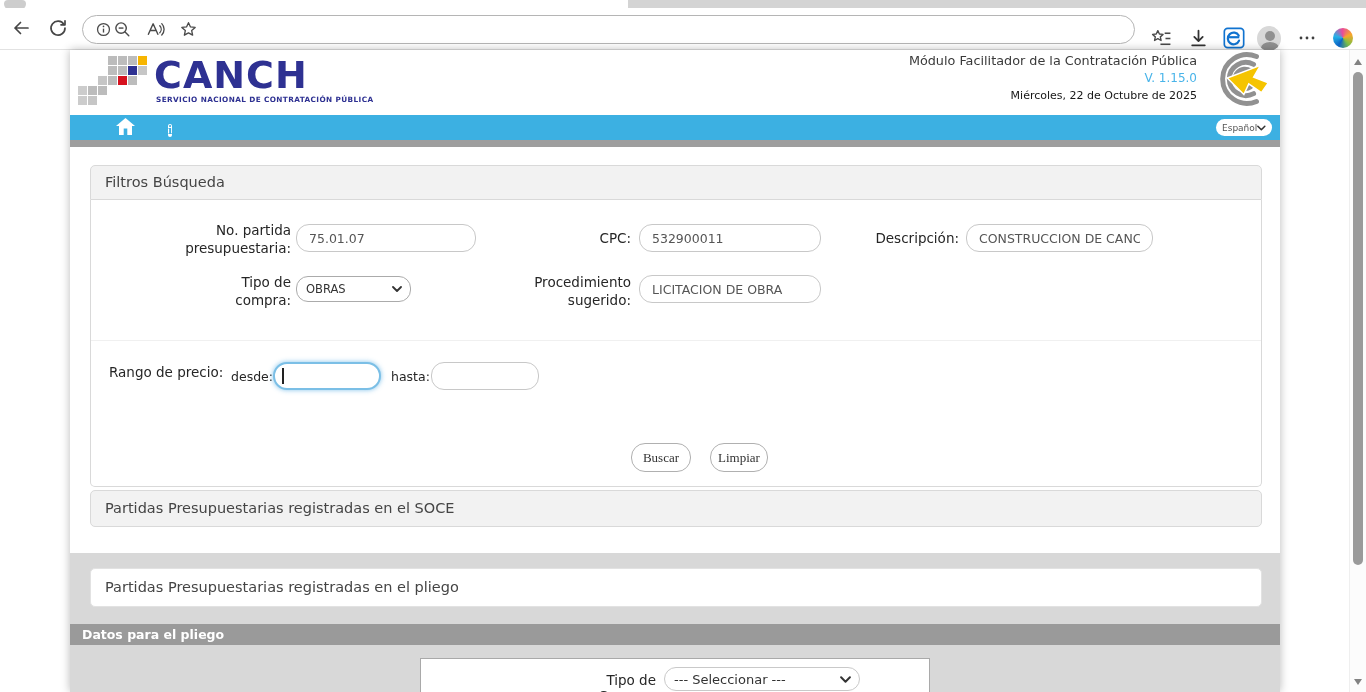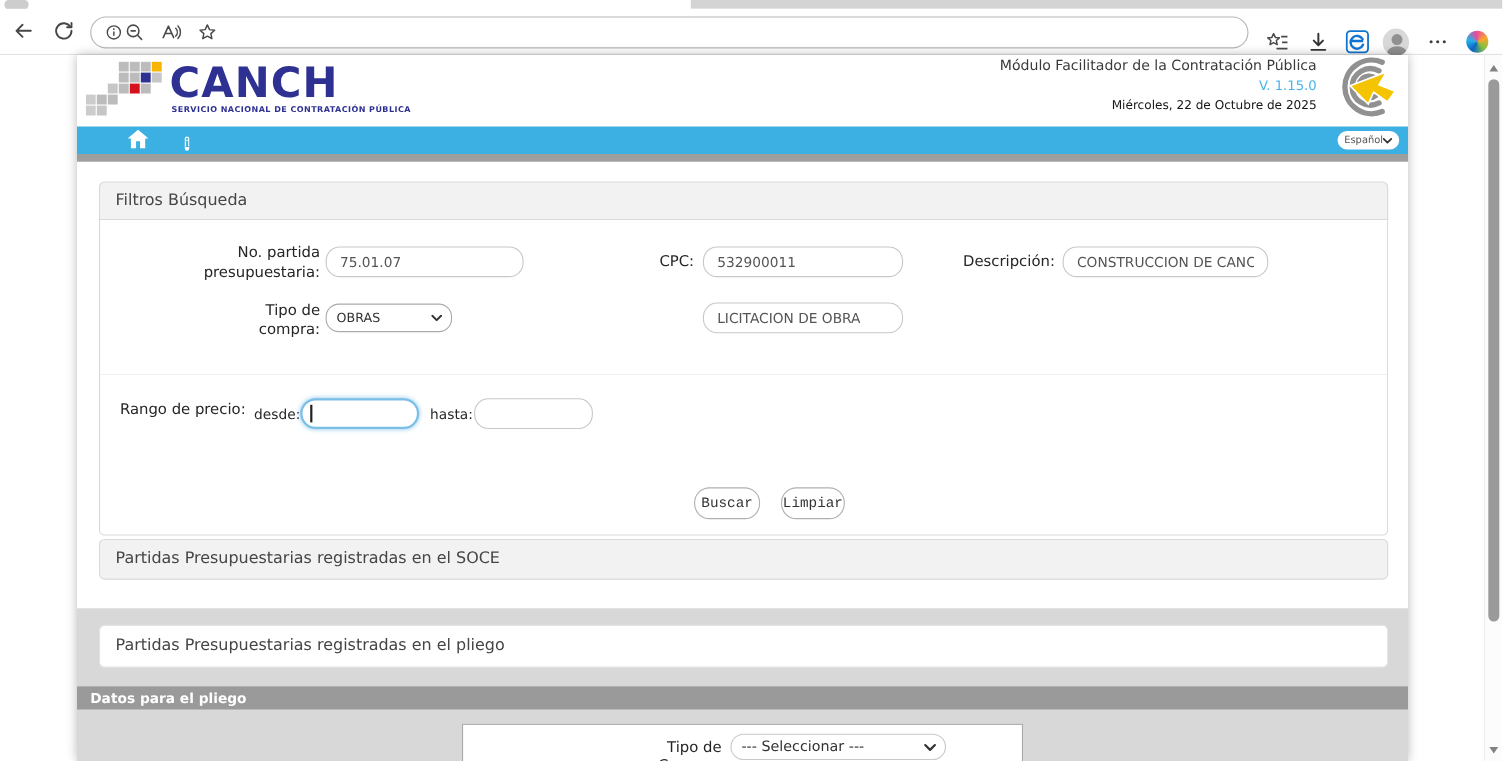--- a/index.html
+++ b/index.html
@@ -67,21 +67,21 @@
   .txt { position:absolute; height:28px; border:1px solid #c8c8c8; border-radius:13px; background:#fff;
          padding:0 12px; font-family:"DejaVu Sans", sans-serif; font-size:12.5px; color:#555; outline:none; }
   .txt-focus { border:2px solid #7bbfe6; box-shadow:0 0 5px rgba(100,180,230,.8); }
   .caret { position:absolute; width:1.5px; height:16px; background:#222; }
   .sel { position:absolute; background:#fff; border:1px solid #ababab; border-radius:12px; display:flex;
          align-items:center; justify-content:space-between; padding:0 8px 0 9px; cursor:pointer; }
   .sel span { font-size:11.5px; color:#333; }
   .divider { position:absolute; left:0; top:140px; width:100%; border-top:1px solid #f0f0f0; }
   .small-lbl { position:absolute; font-size:12.5px; color:#262626; }
   .btn { position:absolute; top:243px; height:29px; background:#fff; border:1px solid #b0b0b0; border-radius:14px;
-         font-family:Liberation Mono, monospace; font-size:13px; color:#333; cursor:pointer; }
+         font-family:Liberation Serif, serif; font-size:13px; color:#333; cursor:pointer; }
 
   .gray-zone { left:0; top:503px; width:1210px; height:139px; background:#d8d8d8; }
   .pliego-panel { position:absolute; left:20px; top:15px; width:1172px; height:39px; background:#fff;
                   border:1px solid #e2e2e2; border-radius:5px; font-size:14.5px; color:#454545;
                   line-height:37px; padding-left:14px; cursor:pointer; }
   .datos-bar { position:absolute; left:0; top:71px; width:1210px; height:21px; background:#9a9a9a;
                color:#fff; font-size:12.5px; font-weight:bold; line-height:21px; padding-left:12px; }
   .tipo-box { position:absolute; left:350px; top:105px; width:510px; height:60px; background:#fff; border:1px solid #a9a9a9; }
   .tc-sel { left:243px; top:8px; width:196px; height:24px; border-radius:12px; border:1px solid #c9c9c9; }
   .tc-sel span { font-size:13px; }
@@ -258,20 +258,24 @@
         <div>Tipo de</div>
         <div>compra:</div>
       </div>
       <div class="sel" style="left:205px; top:76px; width:115px; height:26px;">
         <span>OBRAS</span>
         <svg width="10" height="6" viewBox="0 0 10 6">
             <path d="M1 1 L5 5 L9 1" stroke="#333" stroke-width="1.8" fill="none" stroke-linecap="round" stroke-linejoin="round"></path>
           </svg>
       </div>
 
+      <div class="lbl lbl2" style="left:380px; top:73px; width:160px;">
+        <div>Procedimiento</div>
+        <div>sugerido:</div>
+      </div>
       <input class="txt" style="left: 548px; top: 75px; width: 182px;" value="LICITACION DE OBRA">
 
       <div class="divider"></div>
 
       <div class="small-lbl" style="left:18px; top:164px; font-size:13.5px;">Rango de precio:</div>
       <div class="small-lbl" style="left:140px; top:169px;">desde:</div>
       <input class="txt txt-focus" style="left: 182px; top: 162px; width: 108px; border-radius: 14px;" value="">
       <span class="caret" style="left:191px; top:168px;"></span>
       <div class="small-lbl" style="left:300px; top:169px;">hasta:</div>
       <input class="txt" style="left: 340px; top: 162px; width: 108px;" value="">

